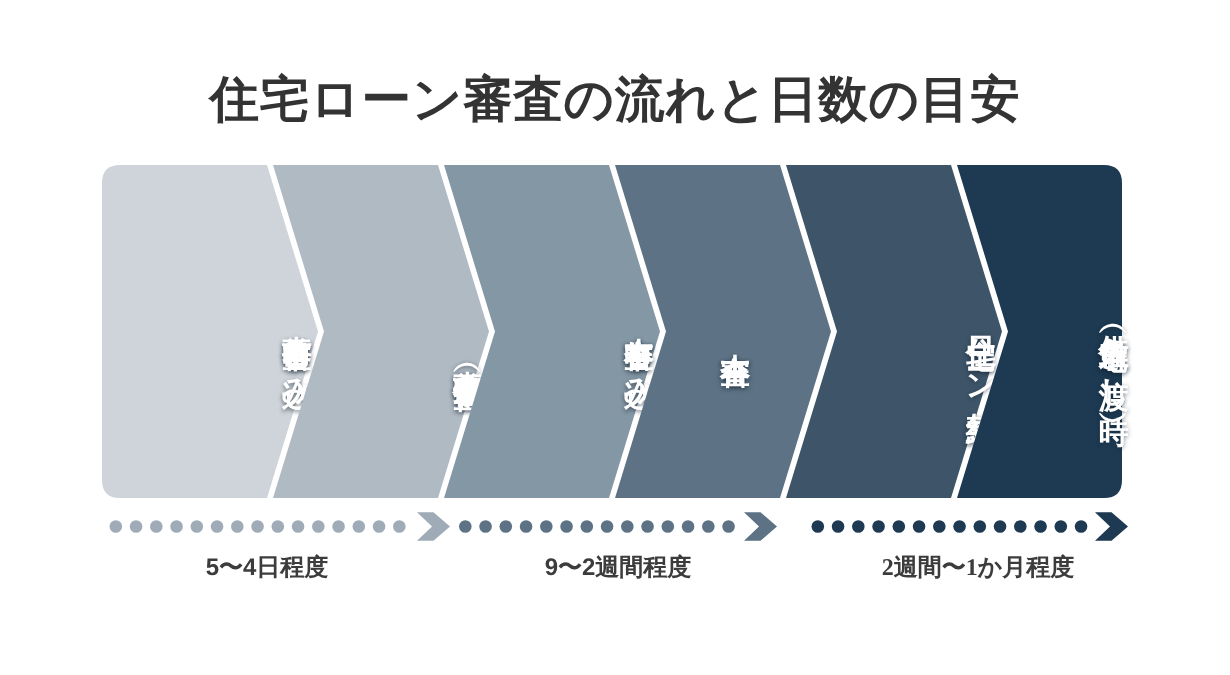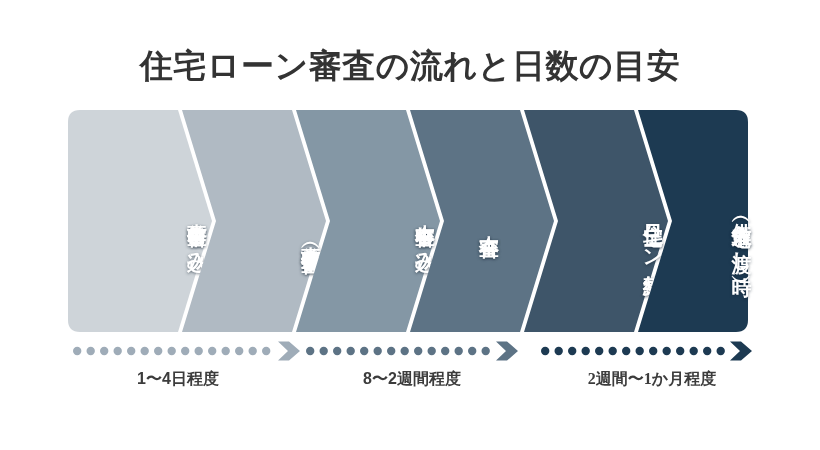--- a/index.html
+++ b/index.html
@@ -159,41 +159,41 @@
           <circle cx="113.2" cy="11" r="4.2" fill="#9facb8"></circle>
           <circle cx="126.7" cy="11" r="4.2" fill="#9facb8"></circle>
           <circle cx="140.2" cy="11" r="4.2" fill="#9facb8"></circle>
           <circle cx="153.7" cy="11" r="4.2" fill="#9facb8"></circle>
           <circle cx="167.2" cy="11" r="4.2" fill="#9facb8"></circle>
           <circle cx="180.7" cy="11" r="4.2" fill="#9facb8"></circle>
           <circle cx="194.2" cy="11" r="4.2" fill="#9facb8"></circle>
           <path d="M 206 1.5 L 217 1.5 L 228 11 L 217 20.5 L 206 20.5 L 216 11 Z" fill="#9facb8"></path>
         </svg>
       </div>
-      <div class="duration-label" style="top: 371px; left: 48px; width: 260px;">1〜4日程度</div>
+      <div class="duration-label" style="top: 371px; left: 48px; width: 260px;">5〜4日程度</div>
       <div class="connector" style="left: 305px; top: 340px; width: 213px;">
         <svg width="213" height="22" viewBox="0 0 213 22">
           <circle cx="5.2" cy="11" r="4.2" fill="#5d7385"></circle>
           <circle cx="18.7" cy="11" r="4.2" fill="#5d7385"></circle>
           <circle cx="32.2" cy="11" r="4.2" fill="#5d7385"></circle>
           <circle cx="45.7" cy="11" r="4.2" fill="#5d7385"></circle>
           <circle cx="59.2" cy="11" r="4.2" fill="#5d7385"></circle>
           <circle cx="72.7" cy="11" r="4.2" fill="#5d7385"></circle>
           <circle cx="86.2" cy="11" r="4.2" fill="#5d7385"></circle>
           <circle cx="99.7" cy="11" r="4.2" fill="#5d7385"></circle>
           <circle cx="113.2" cy="11" r="4.2" fill="#5d7385"></circle>
           <circle cx="126.7" cy="11" r="4.2" fill="#5d7385"></circle>
           <circle cx="140.2" cy="11" r="4.2" fill="#5d7385"></circle>
           <circle cx="153.7" cy="11" r="4.2" fill="#5d7385"></circle>
           <circle cx="167.2" cy="11" r="4.2" fill="#5d7385"></circle>
           <circle cx="180.7" cy="11" r="4.2" fill="#5d7385"></circle>
           <path d="M 191 1.5 L 202 1.5 L 213 11 L 202 20.5 L 191 20.5 L 201 11 Z" fill="#5d7385"></path>
         </svg>
       </div>
-      <div class="duration-label" style="top: 371px; left: 282px; width: 260px;">8〜2週間程度</div>
+      <div class="duration-label" style="top: 371px; left: 282px; width: 260px;">9〜2週間程度</div>
       <div class="connector" style="left: 540px; top: 340px; width: 212px;">
         <svg width="212" height="22" viewBox="0 0 212 22">
           <circle cx="5.2" cy="11" r="4.2" fill="#1d3a52"></circle>
           <circle cx="18.7" cy="11" r="4.2" fill="#1d3a52"></circle>
           <circle cx="32.2" cy="11" r="4.2" fill="#1d3a52"></circle>
           <circle cx="45.7" cy="11" r="4.2" fill="#1d3a52"></circle>
           <circle cx="59.2" cy="11" r="4.2" fill="#1d3a52"></circle>
           <circle cx="72.7" cy="11" r="4.2" fill="#1d3a52"></circle>
           <circle cx="86.2" cy="11" r="4.2" fill="#1d3a52"></circle>
           <circle cx="99.7" cy="11" r="4.2" fill="#1d3a52"></circle>

